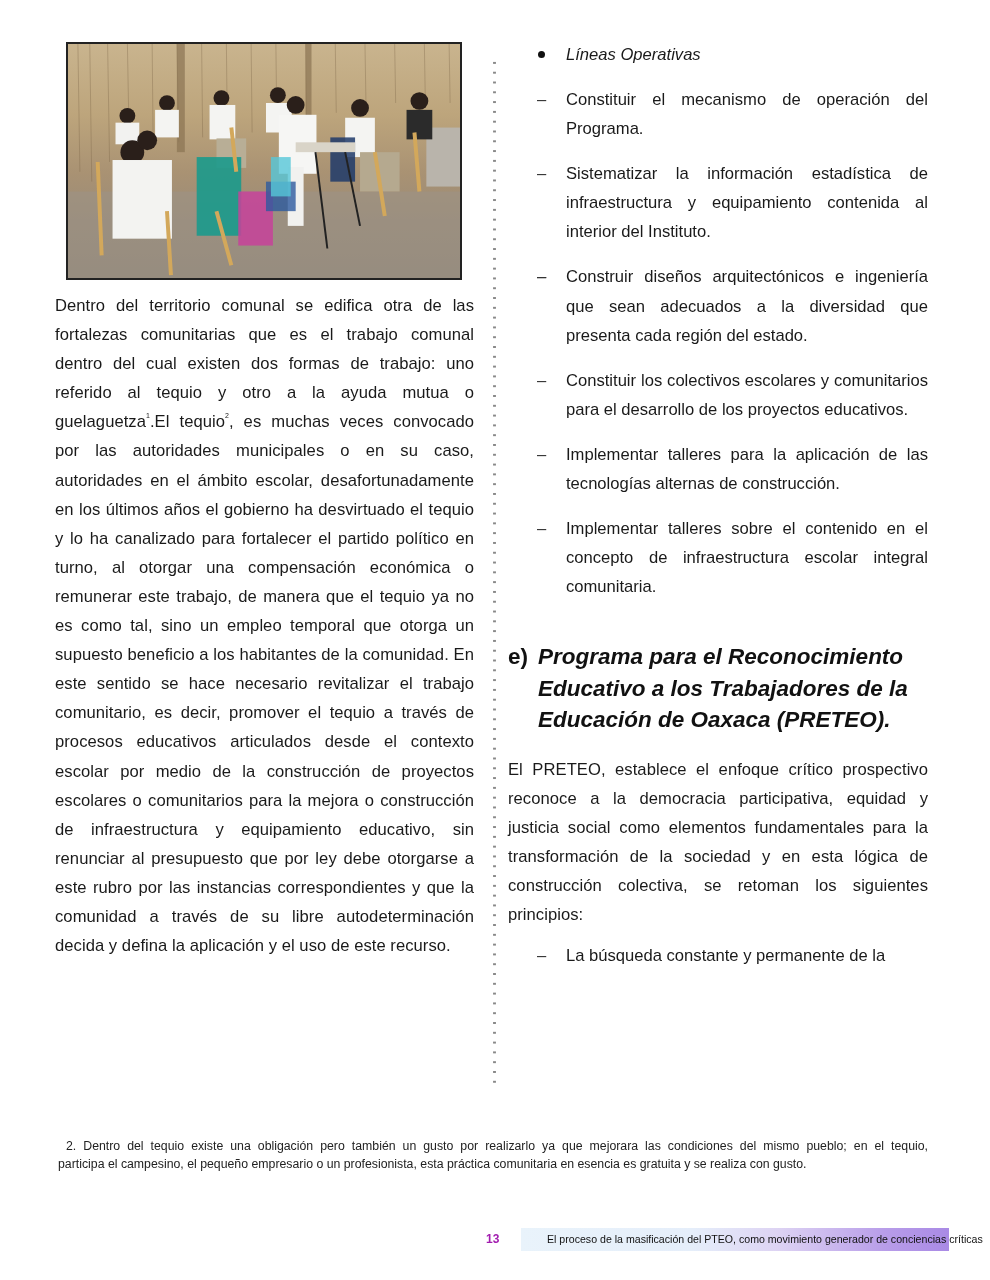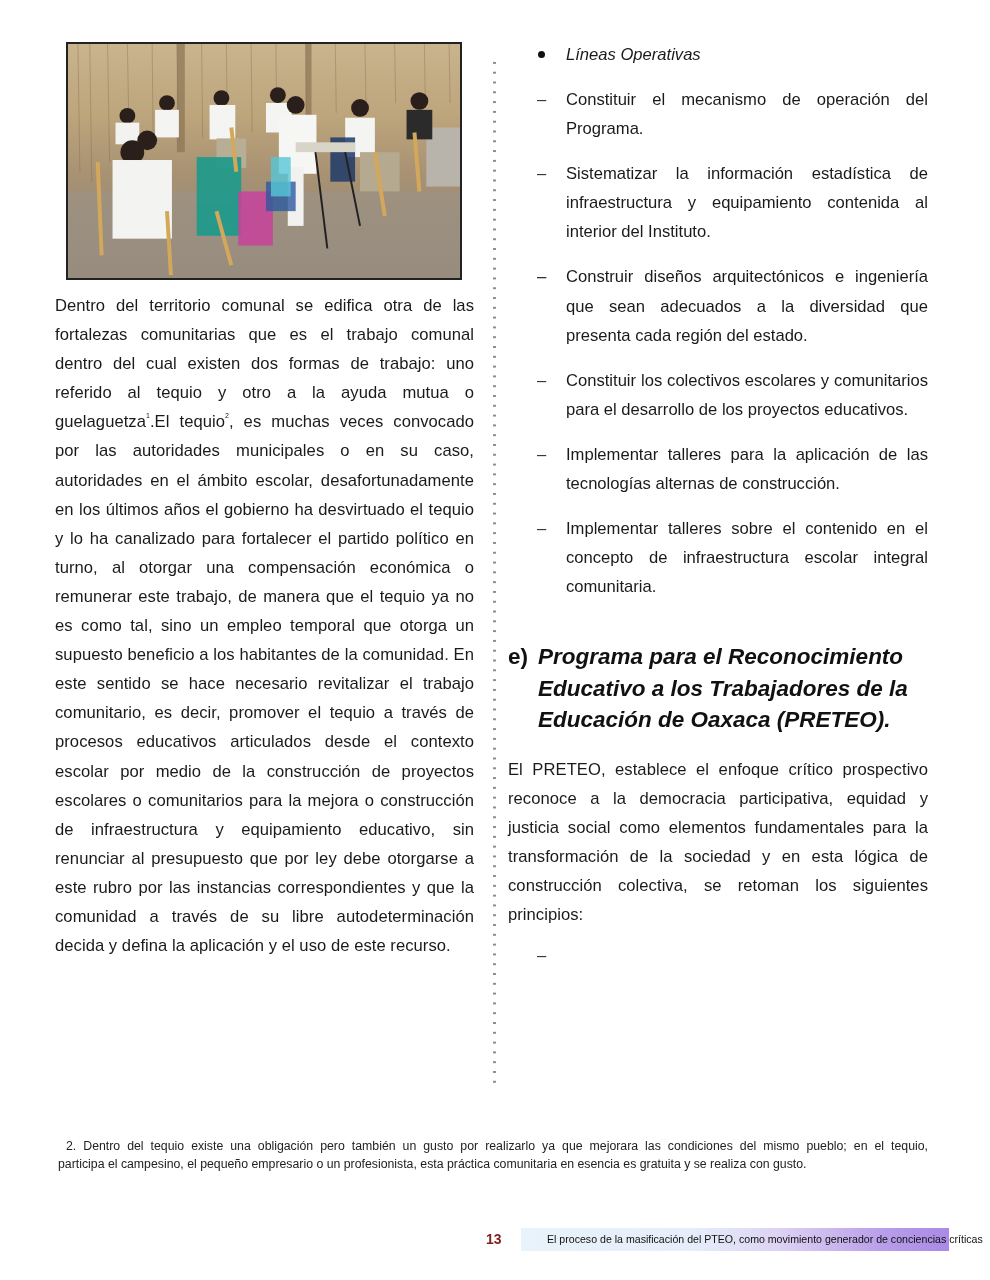--- a/index.html
+++ b/index.html
@@ -34,21 +34,21 @@
     .section-title .txt { flex: 1; font-style: italic; }
 
     .preteo { margin-top: 60px; }
     .preteo-list .dash-item { margin-top: 12px; }
 
     .footnotes { position: absolute; left: 58px; top: 1137px; width: 870px; font-size: 12.3px; line-height: 18px; color: #222; }
     .footnotes .fn-line { text-align: justify; text-align-last: justify; }
     .footnotes .fn-line.last { text-align-last: left; }
     .footnotes .indent { padding-left: 8px; }
 
-    .page-number { position: absolute; left: 486px; top: 1229px; font-weight: bold; font-size: 14px; line-height: 20px; color: #7f1d1d; }
+    .page-number { position: absolute; left: 486px; top: 1229px; font-weight: bold; font-size: 12px; line-height: 20px; color: #a21caf; }
     .running-head { position: absolute; left: 521px; top: 1228px; width: 428px; height: 23px;
                     background: linear-gradient(90deg, #e9f3fb 0%, #e5eefa 40%, #ddd3f3 60%, #b89de9 85%, #a98ae5 100%);
                     font-size: 10.6px; line-height: 23px; padding-left: 26px; box-sizing: border-box; color: #111; white-space: nowrap; }
   </style>
 </head>
 <body>
 
 <div class="photo" title="Students seated at wooden desks writing in a classroom with reed walls and dirt floor">
   <svg viewBox="0 0 396 238" preserveAspectRatio="none">
 
@@ -142,21 +142,21 @@
   </ul>
 
   <h2 class="section-title">
     <span class="letter">e)</span>
     <span class="txt">Programa para el Reconocimiento Educativo a los Trabajadores de la Educación de Oaxaca (PRETEO).</span>
   </h2>
 
   <p class="body preteo">El PRETEO, establece el enfoque crítico prospectivo reconoce a  la democracia participativa, equidad y justicia social como elementos fundamentales para la transformación de la sociedad y en esta lógica de construcción colectiva, se retoman los siguientes principios:</p>
 
   <ul class="dash-list preteo-list">
-    <li class="dash-item"><span class="dash">–</span></li>
+    <li class="dash-item"><span class="dash">–</span><span>La búsqueda constante y permanente de la</span></li>
   </ul>
 </div>
 
 <div class="footnotes">
   <div class="fn-line indent">2. Dentro del tequio existe una obligación pero también un gusto por realizarlo ya que mejorara las condiciones del mismo pueblo; en el tequio,</div>
   <div class="fn-line last">participa el campesino, el pequeño empresario o un profesionista, esta práctica comunitaria en esencia es gratuita y se realiza con gusto.</div>
 </div>
 
 <div class="page-number">13</div>
 <div class="running-head">El proceso de la masificación del PTEO, como movimiento generador de conciencias críticas</div>

